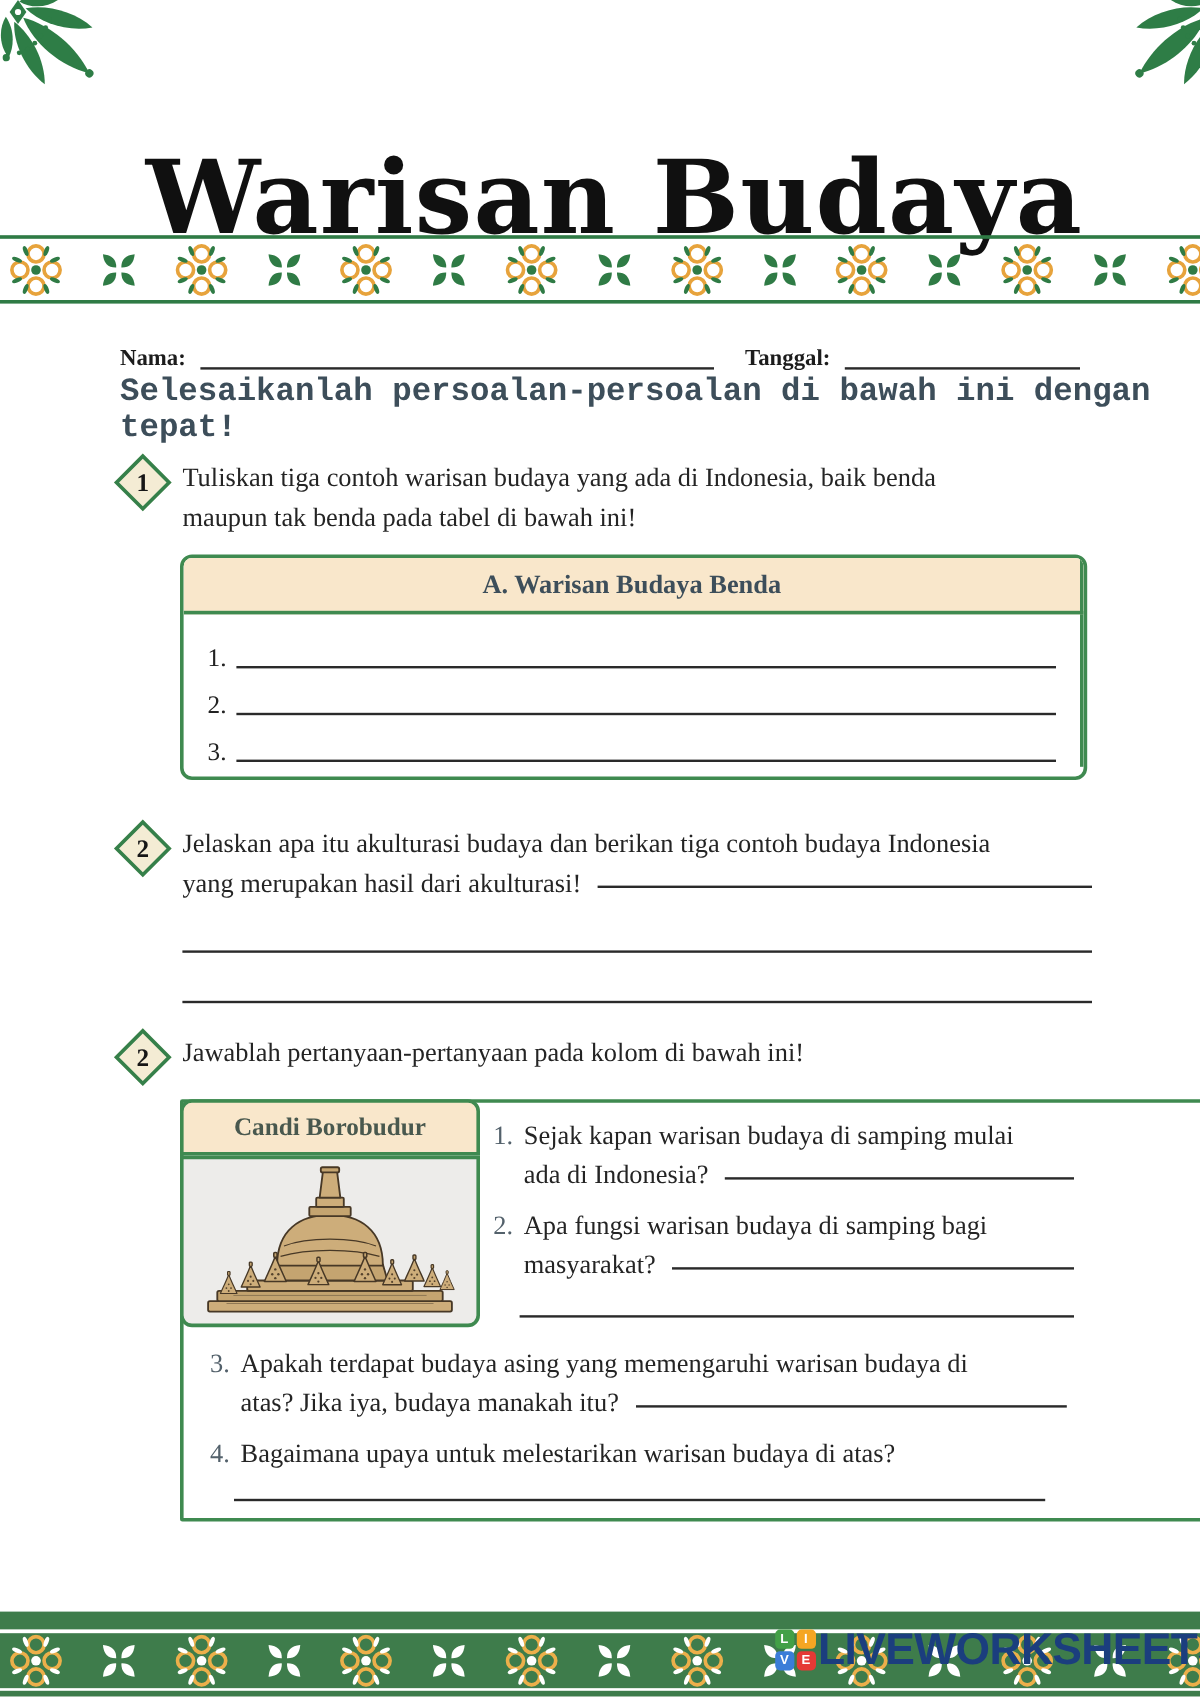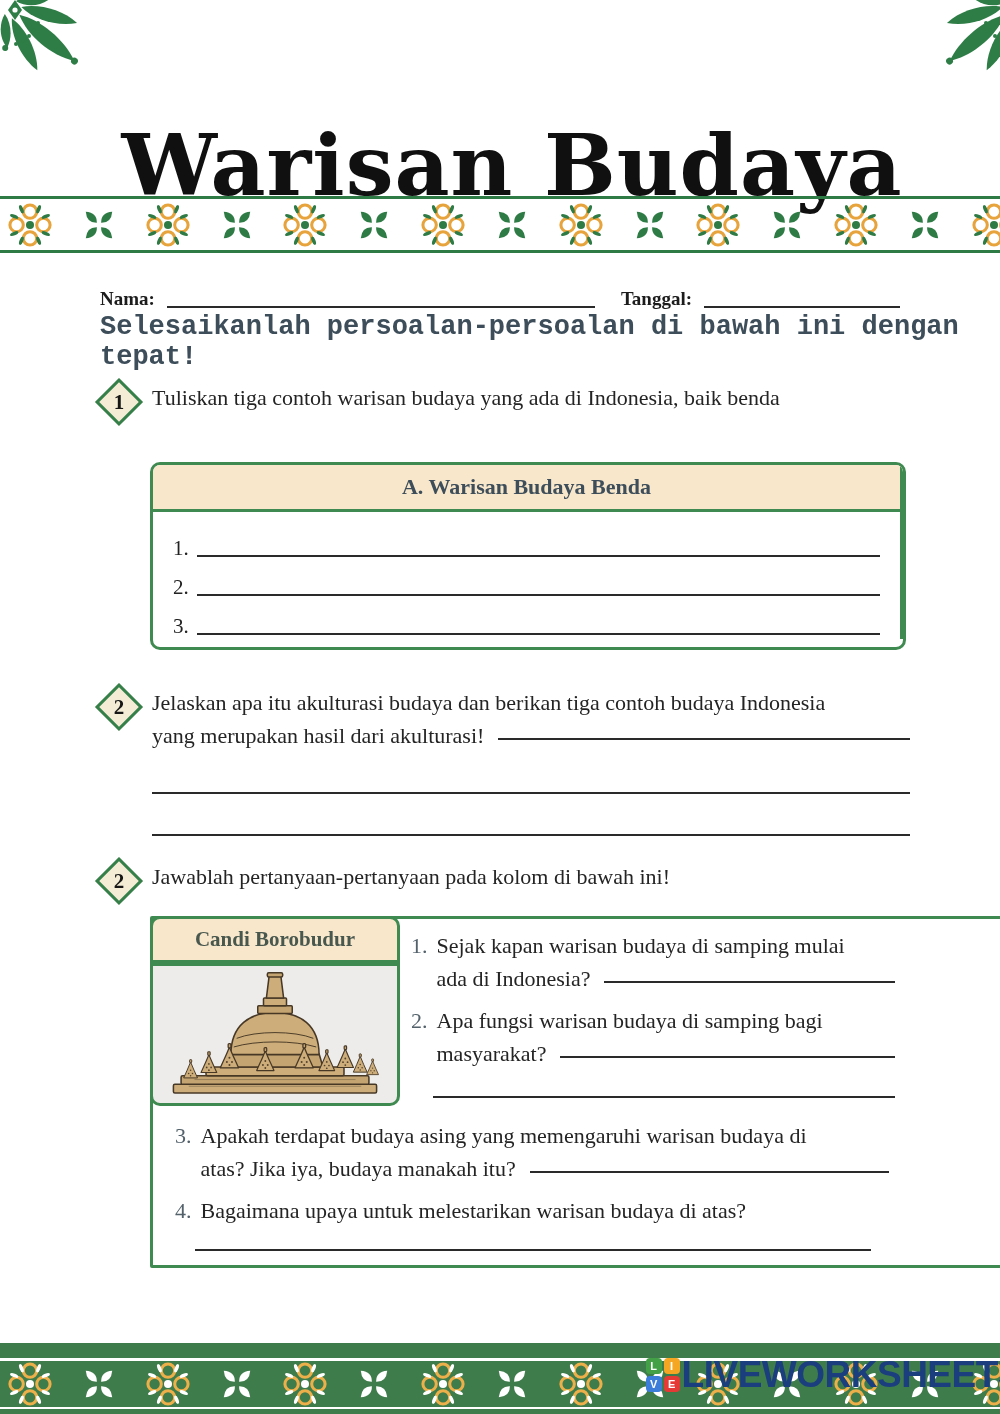--- a/index.html
+++ b/index.html
@@ -317,20 +317,21 @@
     <span class="dline"></span>
   </div>
 
   <div class="instruction">Selesaikanlah persoalan-persoalan di bawah ini dengan tepat!</div>
 
   <div class="q q1">
     <div class="badge">
         <span>1</span>
       </div>
     <div>Tuliskan tiga contoh warisan budaya yang ada di Indonesia, baik benda</div>
+    <div>maupun tak benda pada tabel di bawah ini!</div>
   </div>
 
   <div class="wtable">
     <div class="th bdr">A. Warisan Budaya Benda</div>
     <div class="td bdr">
       <div class="trow">
           <span>1.</span>
           <span class="tline"></span>
         </div>
       <div class="trow">

